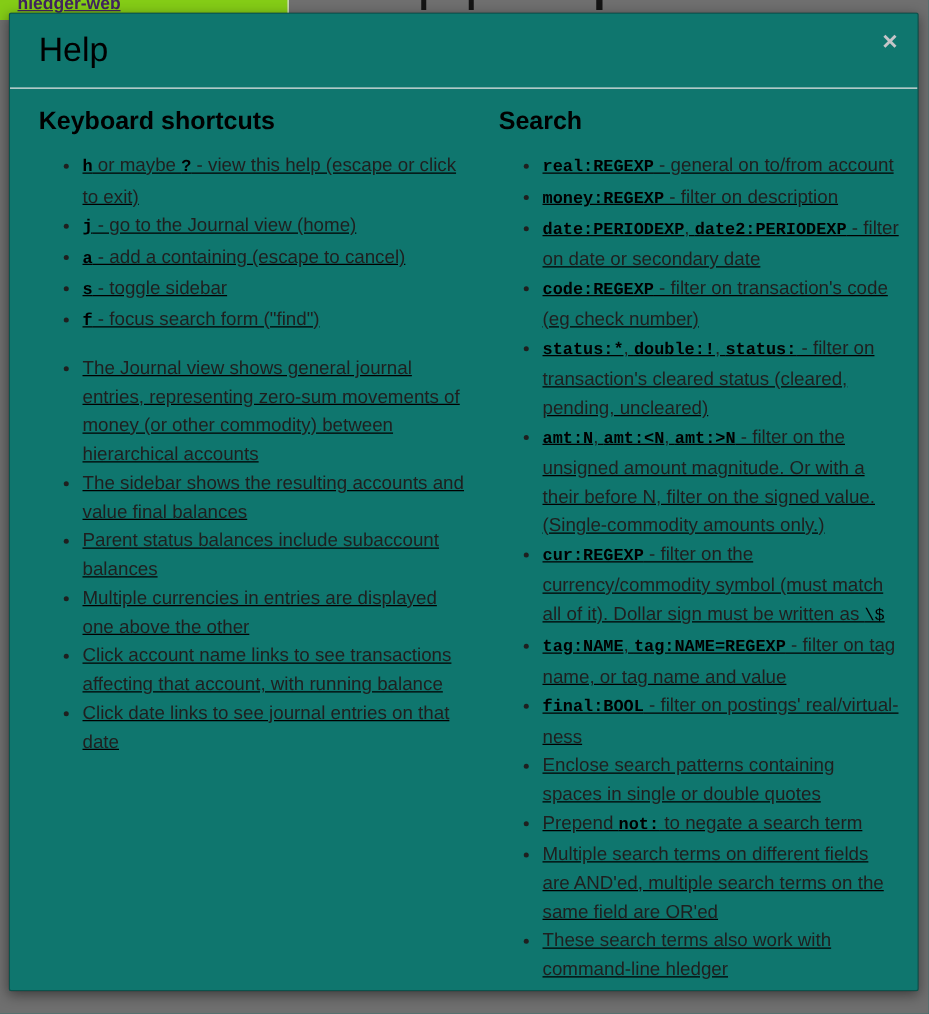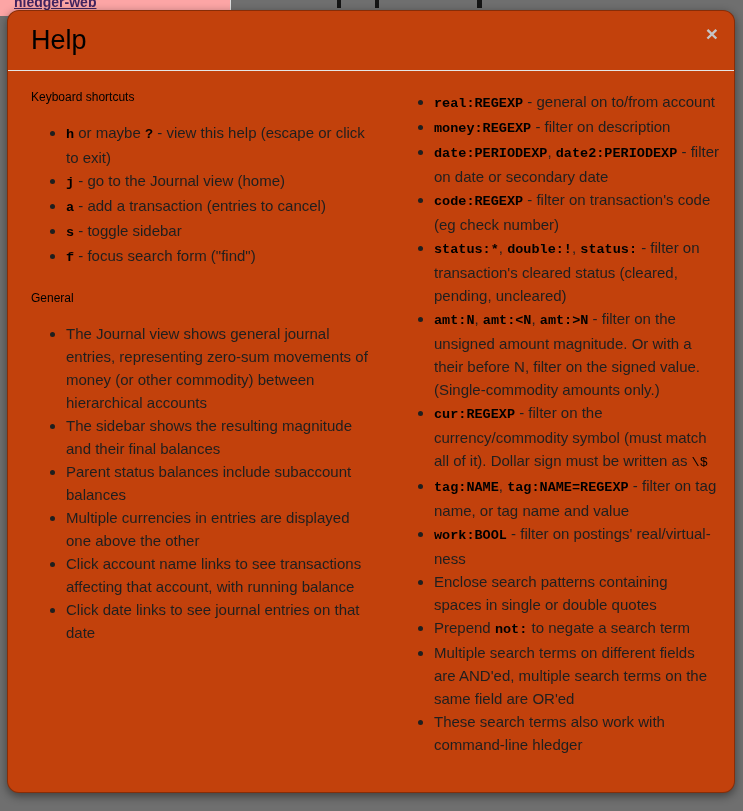--- a/index.html
+++ b/index.html
@@ -7,41 +7,41 @@
     width:743px;height:811px;
     background:#6f6f6f;
     overflow:hidden;
     position:relative;
     font-family:"Liberation Sans", sans-serif;
     -webkit-font-smoothing:antialiased;
   }
   
   .bg-strip{
     position:absolute;left:0;top:0;width:230px;height:16px;
-    background:#fca5a5;border-right:1px solid #dedede;
+    background:#84cc16;border-right:1px solid #dedede;
     overflow:hidden;z-index:1;
   }
   .brand-link{
     position:absolute;left:14px;top:-6px;
     font-size:14px;font-weight:700;color:#41235f;
     text-decoration:underline;white-space:nowrap;
   }
   .heading-stub{
     position:absolute;top:0;height:8px;background:#141414;z-index:1;
   }
   .stub-1{left:337px;width:4px;}
   .stub-2{left:375px;width:4px;}
   .stub-3{left:477px;width:5px;}
 
   
   .modal{
     position:absolute;left:7px;top:10px;width:728px;height:783px;
-    background:#c2410c;
+    background:#0f766e;
     border:1px solid rgba(0,0,0,0.3);
-    border-radius:12px;
+    border-radius:2px;
     box-shadow:0 3px 10px rgba(0,0,0,0.45);
     box-sizing:border-box;
     z-index:2;
     overflow:hidden;
   }
   .modal-header{
     position:relative;
     padding:13px 15px 13px 23px;
     border-bottom:1px solid #e5e5e5;
   }
@@ -55,29 +55,30 @@
     font-family:"Liberation Sans", sans-serif;
   }
   .modal-body{
     display:flex;
     padding:5px 15px 25px 23px;
     box-sizing:border-box;
   }
   .col-left{width:368px;flex:0 0 368px;box-sizing:border-box;padding-right:22px;}
   .col-right{flex:1;min-width:0;}
   .section-heading{
-    font-size:12px;font-weight:400;color:#000;
+    font-size:20px;font-weight:700;color:#000;
     margin:20px 0 0 0;line-height:19px;
   }
   .col-left > .section-heading:first-child,
   .col-right > .section-heading:first-child{margin-top:12px;}
   ul.help-list{
     margin:14px 0 0 0;
     padding:0 0 0 35px;
     list-style:disc outside;
+    text-decoration:underline;
   }
   ul.help-list li{
     font-size:15px;line-height:23px;color:#1f1f1f;
     margin:0;padding:0;
   }
   .code{
     font-family:"Liberation Mono", monospace;
     font-weight:700;font-size:13.5px;color:#000;
   }
   .mono{
@@ -99,45 +100,45 @@
   <div class="modal-header">
     <div class="modal-title">Help</div>
     <div class="close-btn">×</div>
   </div>
   <div class="modal-body">
     <div class="col-left">
       <div class="section-heading">Keyboard shortcuts</div>
       <ul class="help-list">
           <li><span class="code">h</span><span> or maybe </span><span class="code">?</span><span> - view this help (escape or click to exit)</span></li>
           <li><span class="code">j</span><span> - go to the Journal view (home)</span></li>
-          <li><span class="code">a</span><span> - add a transaction (entries to cancel)</span></li>
+          <li><span class="code">a</span><span> - add a containing (escape to cancel)</span></li>
           <li><span class="code">s</span><span> - toggle sidebar</span></li>
           <li><span class="code">f</span><span> - focus search form ("find")</span></li>
         </ul>
-      <div class="section-heading">General</div>
       <ul class="help-list">
           <li><span>The Journal view shows general journal entries, representing zero-sum movements of money (or other commodity) between hierarchical accounts</span></li>
-          <li><span>The sidebar shows the resulting magnitude and their final balances</span></li>
+          <li><span>The sidebar shows the resulting accounts and value final balances</span></li>
           <li><span>Parent status balances include subaccount balances</span></li>
           <li><span>Multiple currencies in entries are displayed one above the other</span></li>
           <li><span>Click account name links to see transactions affecting that account, with running balance</span></li>
           <li><span>Click date links to see journal entries on that date</span></li>
         </ul>
     </div>
     <div class="col-right">
+      <div class="section-heading">Search</div>
       <ul class="help-list">
           <li><span class="code">real:REGEXP</span><span> - general on to/from account</span></li>
           <li><span class="code">money:REGEXP</span><span> - filter on description</span></li>
           <li><span class="code">date:PERIODEXP</span><span>, </span><span class="code">date2:PERIODEXP</span><span> - filter on date or secondary date</span></li>
           <li><span class="code">code:REGEXP</span><span> - filter on transaction's code (eg check number)</span></li>
           <li><span class="code">status:*</span><span>, </span><span class="code">double:!</span><span>, </span><span class="code">status:</span><span> - filter on transaction's cleared status (cleared, pending, uncleared)</span></li>
           <li><span class="code">amt:N</span><span>, </span><span class="code">amt:&lt;N</span><span>, </span><span class="code">amt:&gt;N</span><span> - filter on the unsigned amount magnitude. Or with a their before N, filter on the signed value. (Single-commodity amounts only.)</span></li>
           <li><span class="code">cur:REGEXP</span><span> - filter on the currency/commodity symbol (must match all of it). Dollar sign must be written as </span><span class="mono">\$</span></li>
           <li><span class="code">tag:NAME</span><span>, </span><span class="code">tag:NAME=REGEXP</span><span> - filter on tag name, or tag name and value</span></li>
-          <li><span class="code">work:BOOL</span><span> - filter on postings' real/virtual-ness</span></li>
+          <li><span class="code">final:BOOL</span><span> - filter on postings' real/virtual-ness</span></li>
           <li><span>Enclose search patterns containing spaces in single or double quotes</span></li>
           <li><span>Prepend </span><span class="code">not:</span><span> to negate a search term</span></li>
           <li><span>Multiple search terms on different fields are AND'ed, multiple search terms on the same field are OR'ed</span></li>
           <li><span>These search terms also work with command-line hledger</span></li>
         </ul>
     </div>
   </div>
 </div>
 
 </body></html>

